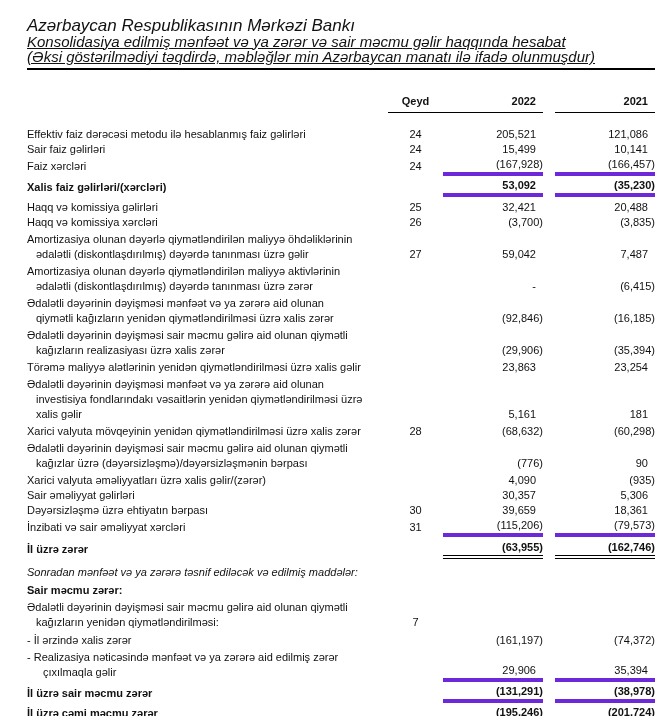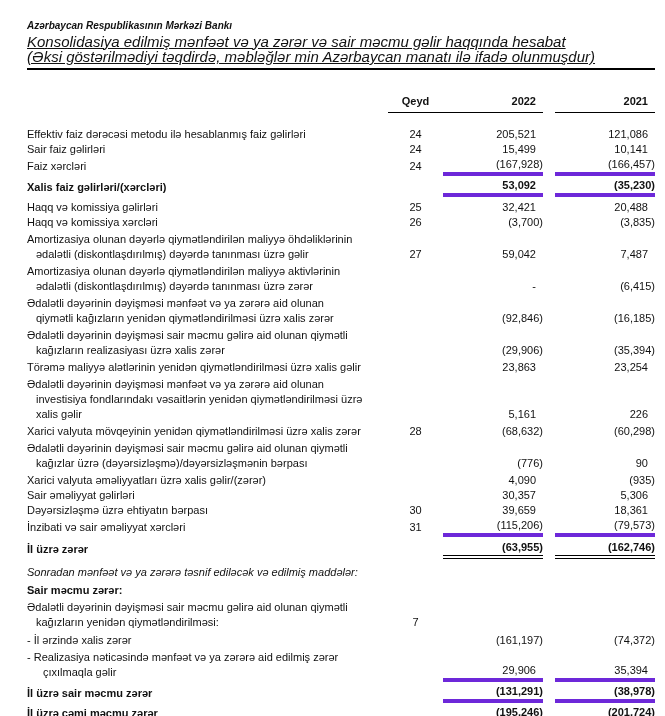--- a/index.html
+++ b/index.html
@@ -16,23 +16,23 @@
     color: #111111;
     -webkit-font-smoothing: antialiased;
   }
   .page {
     box-sizing: border-box;
     width: 665px;
     height: 716px;
     padding: 18px 10px 0 27px;
   }
   .doc-header .t1 {
-    font-weight: 700;
+    font-weight: 400;
     font-style: italic;
-    font-size: 10px;
+    font-size: 17px;
     line-height: 15.5px;
   }
   .doc-header .t2,
   .doc-header .t3 {
     font-style: italic;
     font-size: 15px;
     line-height: 15.5px;
     text-decoration: underline;
   }
   .header-rule {
@@ -231,21 +231,21 @@
         </tr>
         <tr>
           <td class="label">
             <div>Ədalətli dəyərinin dəyişməsi mənfəət və ya zərərə aid olunan</div>
             <div class="cont">investisiya fondlarındakı vəsaitlərin yenidən qiymətləndirilməsi üzrə</div>
             <div class="cont">xalis gəlir</div>
           </td>
           <td class="note"></td>
           <td class="val pr">5,161</td>
           <td></td>
-          <td class="val pr">226</td>
+          <td class="val pr">181</td>
         </tr>
         <tr>
           <td class="label">
             <div>Xarici valyuta mövqeyinin yenidən qiymətləndirilməsi üzrə xalis zərər</div>
           </td>
           <td class="note">28</td>
           <td class="val">(68,632)</td>
           <td></td>
           <td class="val">(60,298)</td>
         </tr>

